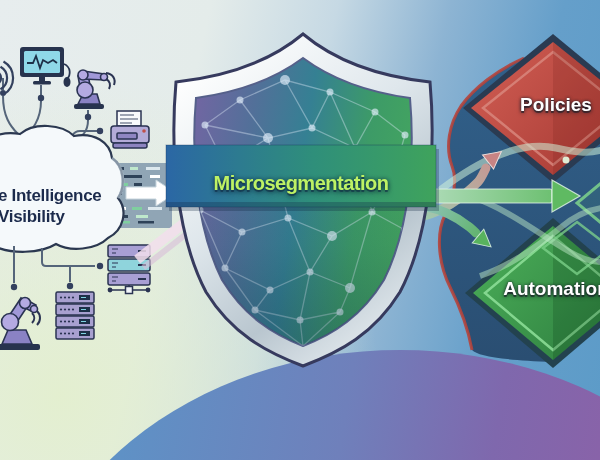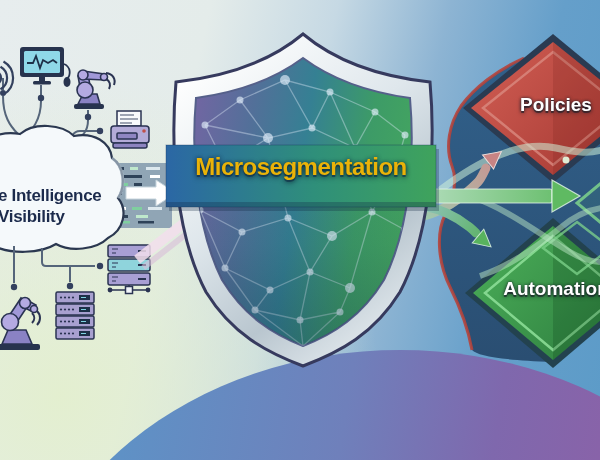--- a/index.html
+++ b/index.html
@@ -17,22 +17,22 @@
     background:radial-gradient(circle at 10% 86%, rgba(227,239,206,0.95), rgba(227,239,206,0) 48%);
   }
   svg.scene{position:absolute;left:0;top:0;}
   .label{position:absolute;line-height:1;white-space:nowrap;}
   .cloud-line{
     left:-2px;color:#1c2b4c;font-size:17px;font-weight:800;letter-spacing:-0.3px;
   }
   .cloud-line.l1{top:187px;}
   .cloud-line.l2{top:208px;}
   .banner-label{
-    left:166px;top:155px;width:270px;text-align:center;
-    color:#eab308;font-size:24px;font-weight:800;letter-spacing:-0.5px;
+    left:166px;top:173px;width:270px;text-align:center;
+    color:#bef264;font-size:20px;font-weight:800;letter-spacing:-0.5px;
     text-shadow:0 2px 0 rgba(15,40,65,.55), 0 0 4px rgba(15,40,65,.85), 0 3px 5px rgba(10,30,50,.6);
   }
   .diamond-label{
     width:116px;text-align:center;color:#ffffff;font-size:19px;font-weight:800;
     text-shadow:0 2px 0 rgba(25,30,40,.6), 0 0 3px rgba(25,30,40,.9), 0 2px 4px rgba(10,20,35,.6);
   }
   .policies-label{left:498px;top:95px;}
   .automation-label{left:498px;top:279px;}
 </style>
 </head>

